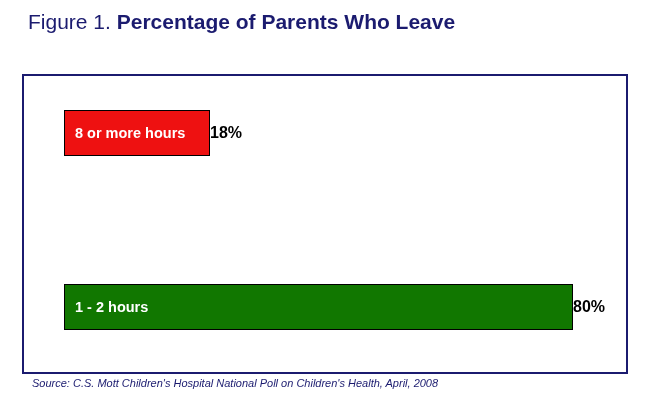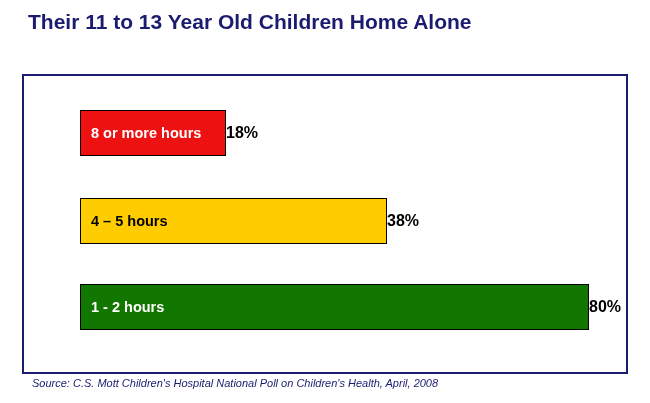--- a/index.html
+++ b/index.html
@@ -51,21 +51,21 @@
   }
   .plot {
     position: absolute;
     left: 0;
     top: 0;
     right: 0;
     bottom: 0;
   }
   .bar-row {
     position: absolute;
-    left: 36px;
+    left: 20px;
     display: flex;
     align-items: center;
     height: 46px;
     padding-left: 20px;
   }
   .bar {
     height: 46px;
     box-sizing: border-box;
     display: flex;
     align-items: center;
@@ -101,39 +101,36 @@
     color: #1b1b6f;
     white-space: nowrap;
   }
 </style>
 </head>
 <body>
 
 <div class="page">
 
   <div class="title-block">
-    <div class="title-line title-strong">Their 11 to 13 Year Old Children Home Alone</div>
+    <div class="title-line">
+      <span class="title-prefix">Figure 1.</span>
+      <span class="title-strong">Percentage of Parents Who Leave</span>
+    </div>
   </div>
 
   <div class="chart-frame">
     <div class="plot">
 
       <div class="bar-row row-1">
         <div class="bar" style="width: 146px; background: rgb(238, 17, 17);">
           <span class="bar-label" style="color: rgb(255, 255, 255);">8 or more hours</span>
         </div>
         <span class="bar-value">18%</span>
       </div>
 
-      <div class="bar-row row-2">
-        <div class="bar" style="width: 307px; background: rgb(255, 204, 0);">
-          <span class="bar-label dark" style="color: rgb(0, 0, 0);">4 – 5 hours</span>
-        </div>
-        <span class="bar-value">38%</span>
-      </div>
 
       <div class="bar-row row-3">
         <div class="bar" style="width: 509px; background: rgb(17, 119, 0);">
           <span class="bar-label" style="color: rgb(255, 255, 255);">1 - 2 hours</span>
         </div>
         <span class="bar-value">80%</span>
       </div>
 
     </div>
   </div>

